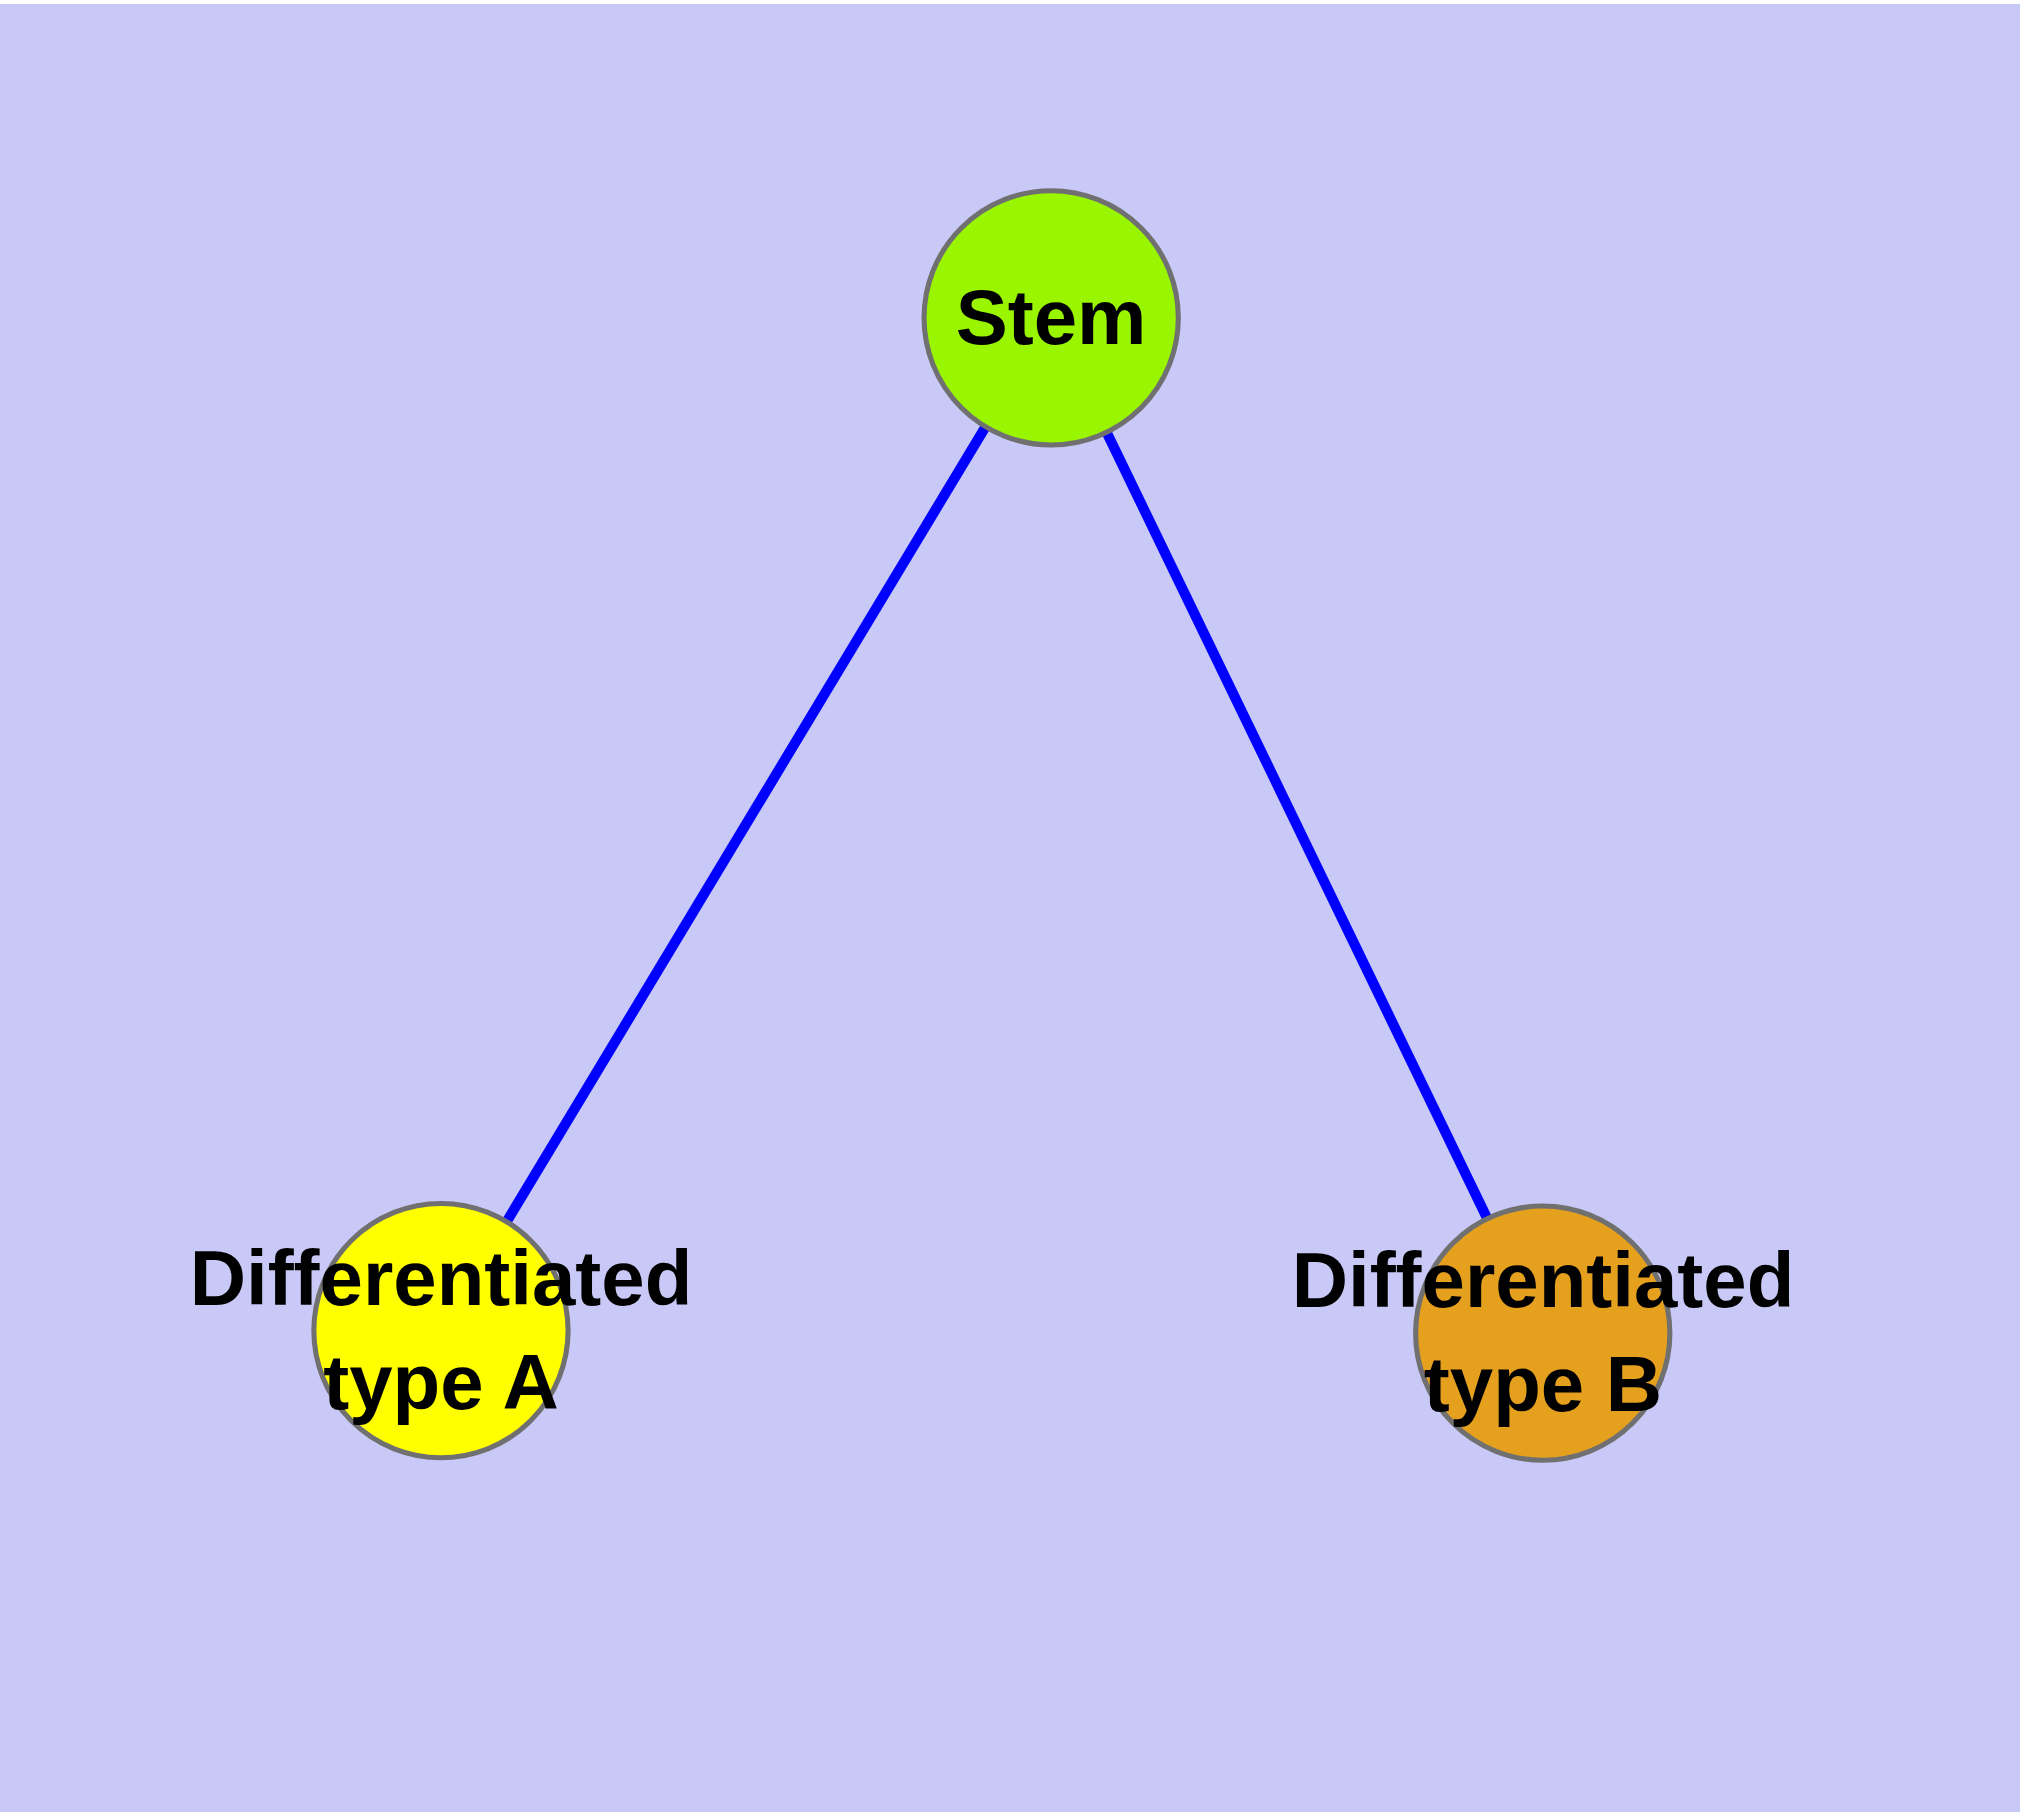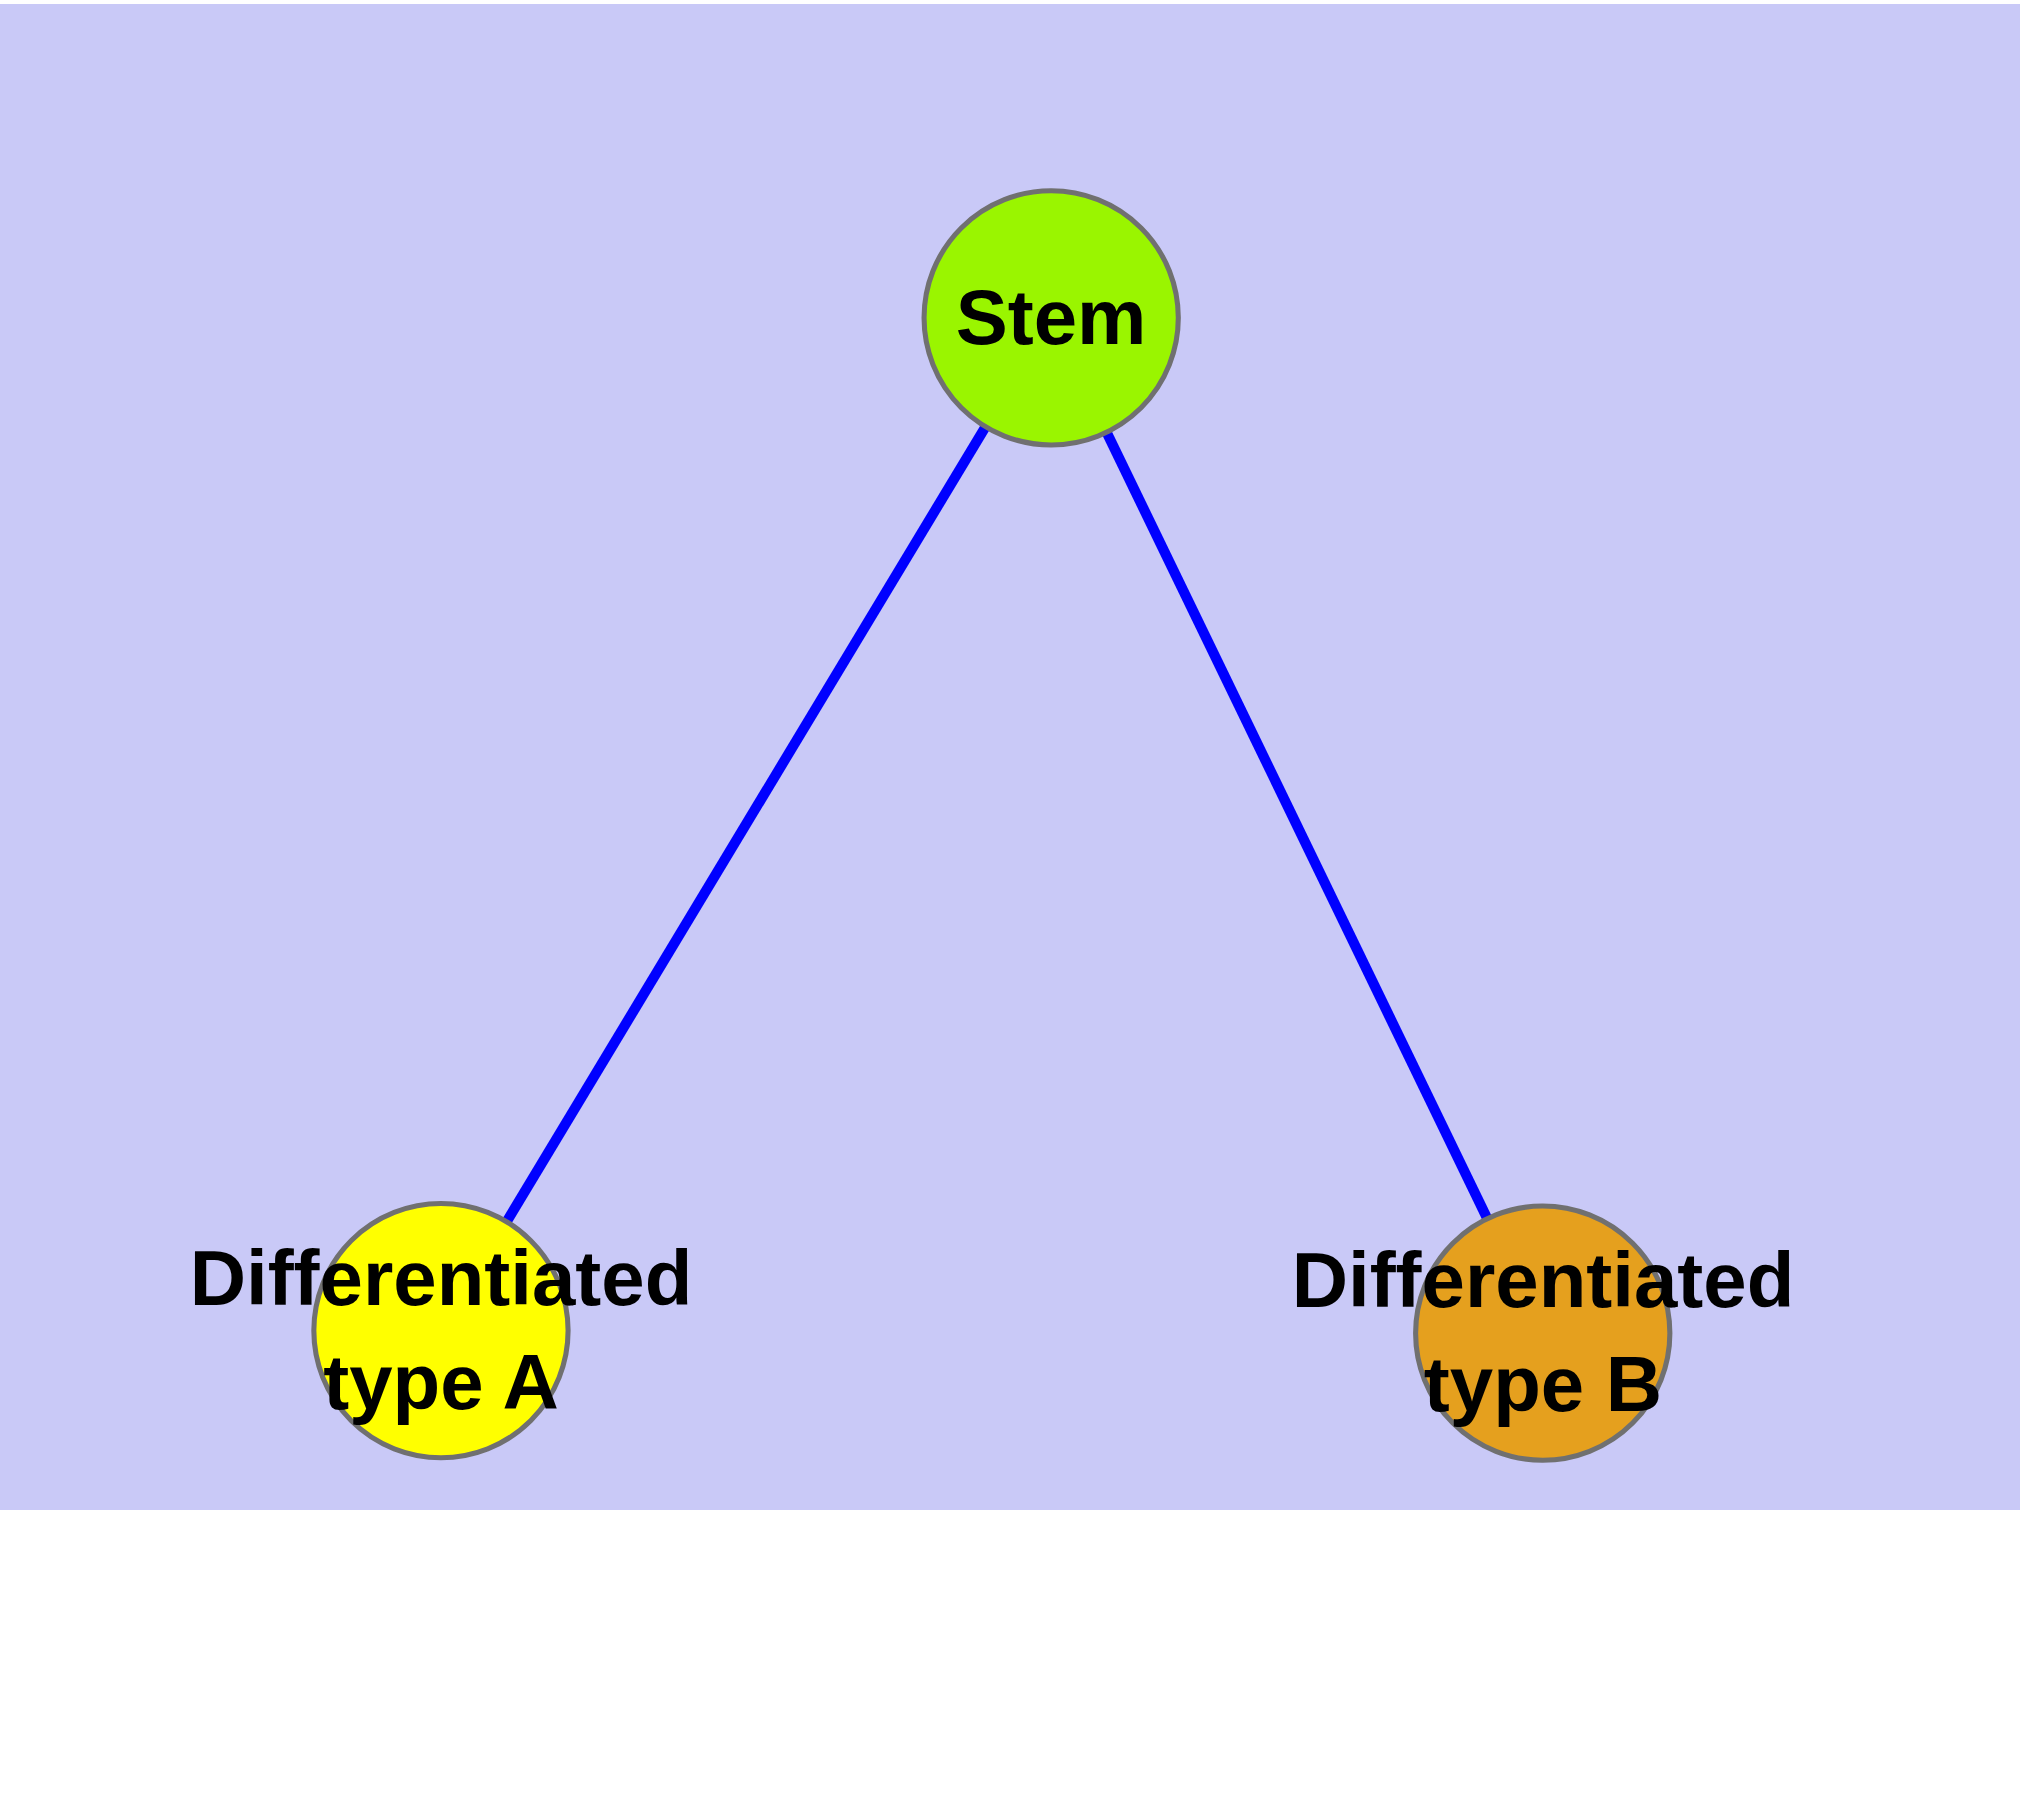--- a/index.html
+++ b/index.html
@@ -32,21 +32,21 @@
     font-weight: bold;
     font-size: 78px;
     line-height: 1.33;
     white-space: pre-line;
     pointer-events: none;
   }
 </style>
 </head>
 <body>
 
-<div class="stage" style="width: 2021px; height: 1510px; background: rgb(201, 201, 247);">
+<div class="stage" style="width: 2021px; height: 1812px; background: rgb(201, 201, 247);">
   <svg id="graph-svg" width="2021" height="1812" viewBox="0 0 2384 2138">
       <line x1="1240" y1="375" x2="520" y2="1570" stroke="#0000FF" stroke-width="12"></line>
       <line x1="1240" y1="375" x2="1820" y2="1573" stroke="#0000FF" stroke-width="12"></line>
       <circle cx="1240" cy="375" r="150" fill="#9AF500" stroke="#707070" stroke-width="6"></circle>
       <circle cx="520" cy="1570" r="150" fill="#FFFF00" stroke="#707070" stroke-width="6"></circle>
       <circle cx="1820" cy="1573" r="150" fill="#E5A01E" stroke="#707070" stroke-width="6"></circle>
     </svg>
   <div id="labels">
       <div class="node-label" style="left: 1051px; top: 318px; color: rgb(0, 0, 0);">Stem</div>
       <div class="node-label" style="left: 441px; top: 1331px; color: rgb(0, 0, 0);">Differentiated

